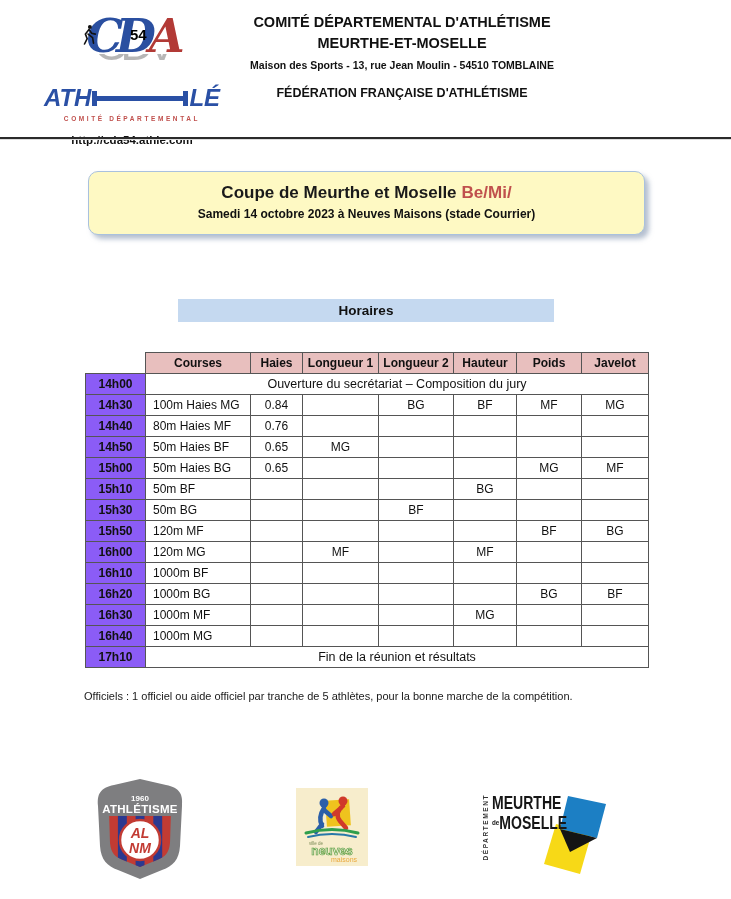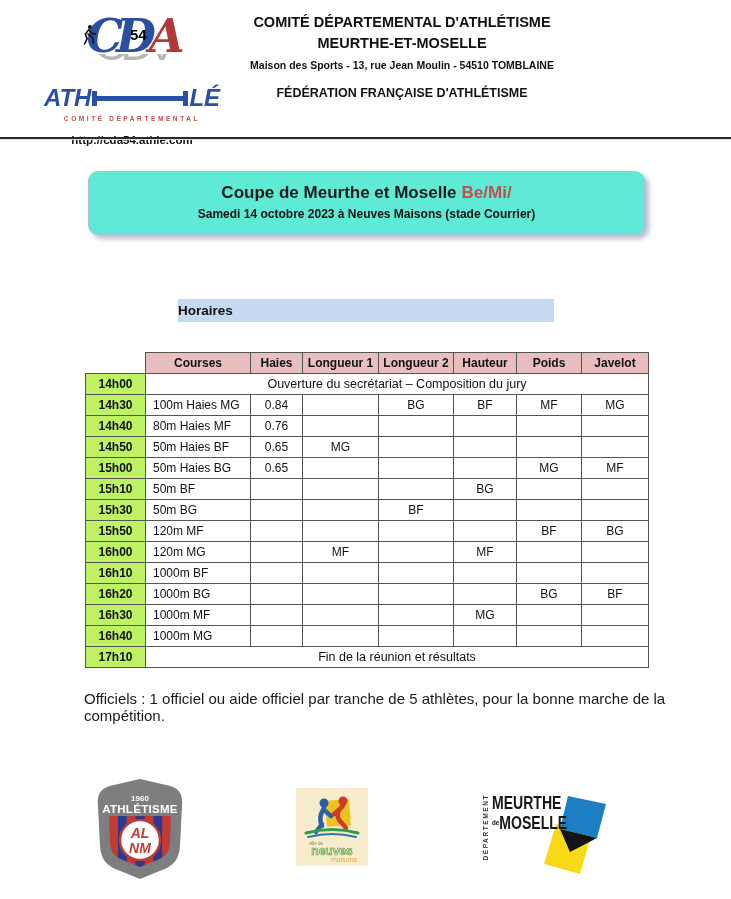--- a/index.html
+++ b/index.html
@@ -31,43 +31,43 @@
   .org-line1 { font-size:14.5px; font-weight:bold; }
   .org-line2 { font-size:14.5px; font-weight:bold; margin-top:5px; }
   .org-address { font-size:10.5px; font-weight:bold; margin-top:8px; }
   .org-federation { font-size:12.5px; font-weight:bold; margin-top:15px; }
 
   .rule { position:absolute; left:0; top:137px; width:731px; height:0; border-top:2px solid #2b2b2b; border-bottom:1px solid #dcdcdc; }
 
   
   .banner {
     position:absolute; left:88px; top:171px; width:557px; height:64px;
-    background:#5eead4; border:1px solid #a9c1de; border-radius:10px;
+    background:#fef9c3; border:1px solid #a9c1de; border-radius:10px;
     box-shadow:4px 4px 5px rgba(120,140,170,.55); text-align:center; padding-top:11px;
   }
   .banner-title { font-size:17px; font-weight:bold; color:#1a1a1a; }
   .banner-title .hl { color:#c0504d; margin-left:5px; }
   .banner-sub { font-size:12px; font-weight:bold; margin-top:4px; }
 
   
   .horaires {
     position:absolute; left:178px; top:299px; width:376px; height:23px;
-    background:#c5d9f0; text-align:left; font-size:13.5px; font-weight:bold; line-height:23px;
+    background:#c5d9f0; text-align:center; font-size:13.5px; font-weight:bold; line-height:23px;
   }
 
   
   .sched { position:absolute; left:85px; top:352px; border-collapse:collapse; table-layout:fixed; font-size:12px; }
   .sched th, .sched td { border:1px solid #555; height:21px; text-align:center; vertical-align:middle; overflow:hidden; white-space:nowrap; }
   .sched th { background:#e8bfbe; font-weight:bold; }
   .sched th.corner { border:none; background:transparent; }
-  .sched td.time { background:#bef264; font-weight:bold; }
+  .sched td.time { background:#8b5cf6; font-weight:bold; }
   .sched td.courses { text-align:left; padding-left:7px; }
   .sched td.span-cell { font-size:12.5px; }
 
-  .footer-note { position:absolute; left:84px; top:690px; font-size:15px; color:#1a1a1a; }
+  .footer-note { position:absolute; left:84px; top:690px; font-size:11px; color:#1a1a1a; }
 
   
   .alnm-logo { position:absolute; left:90px; top:776px; }
   .nm-logo { position:absolute; left:296px; top:788px; }
   .dept-logo { position:absolute; left:482px; top:794px; display:flex; align-items:flex-start; height:84px; }
   .dept-vertical { writing-mode:vertical-rl; transform:rotate(180deg); font-size:6.5px; letter-spacing:1.6px; color:#333; margin-right:3px; font-weight:bold; }
   .dept-names { position:relative; z-index:1; font-weight:900; font-size:18px; line-height:19px; color:#161616; transform:scaleX(.78); transform-origin:left center; white-space:nowrap; }
   .dept-de { font-size:8px; vertical-align:4px; font-weight:900; }
   .dept-emblem { margin-left:-46px; z-index:0; }
 </style>

